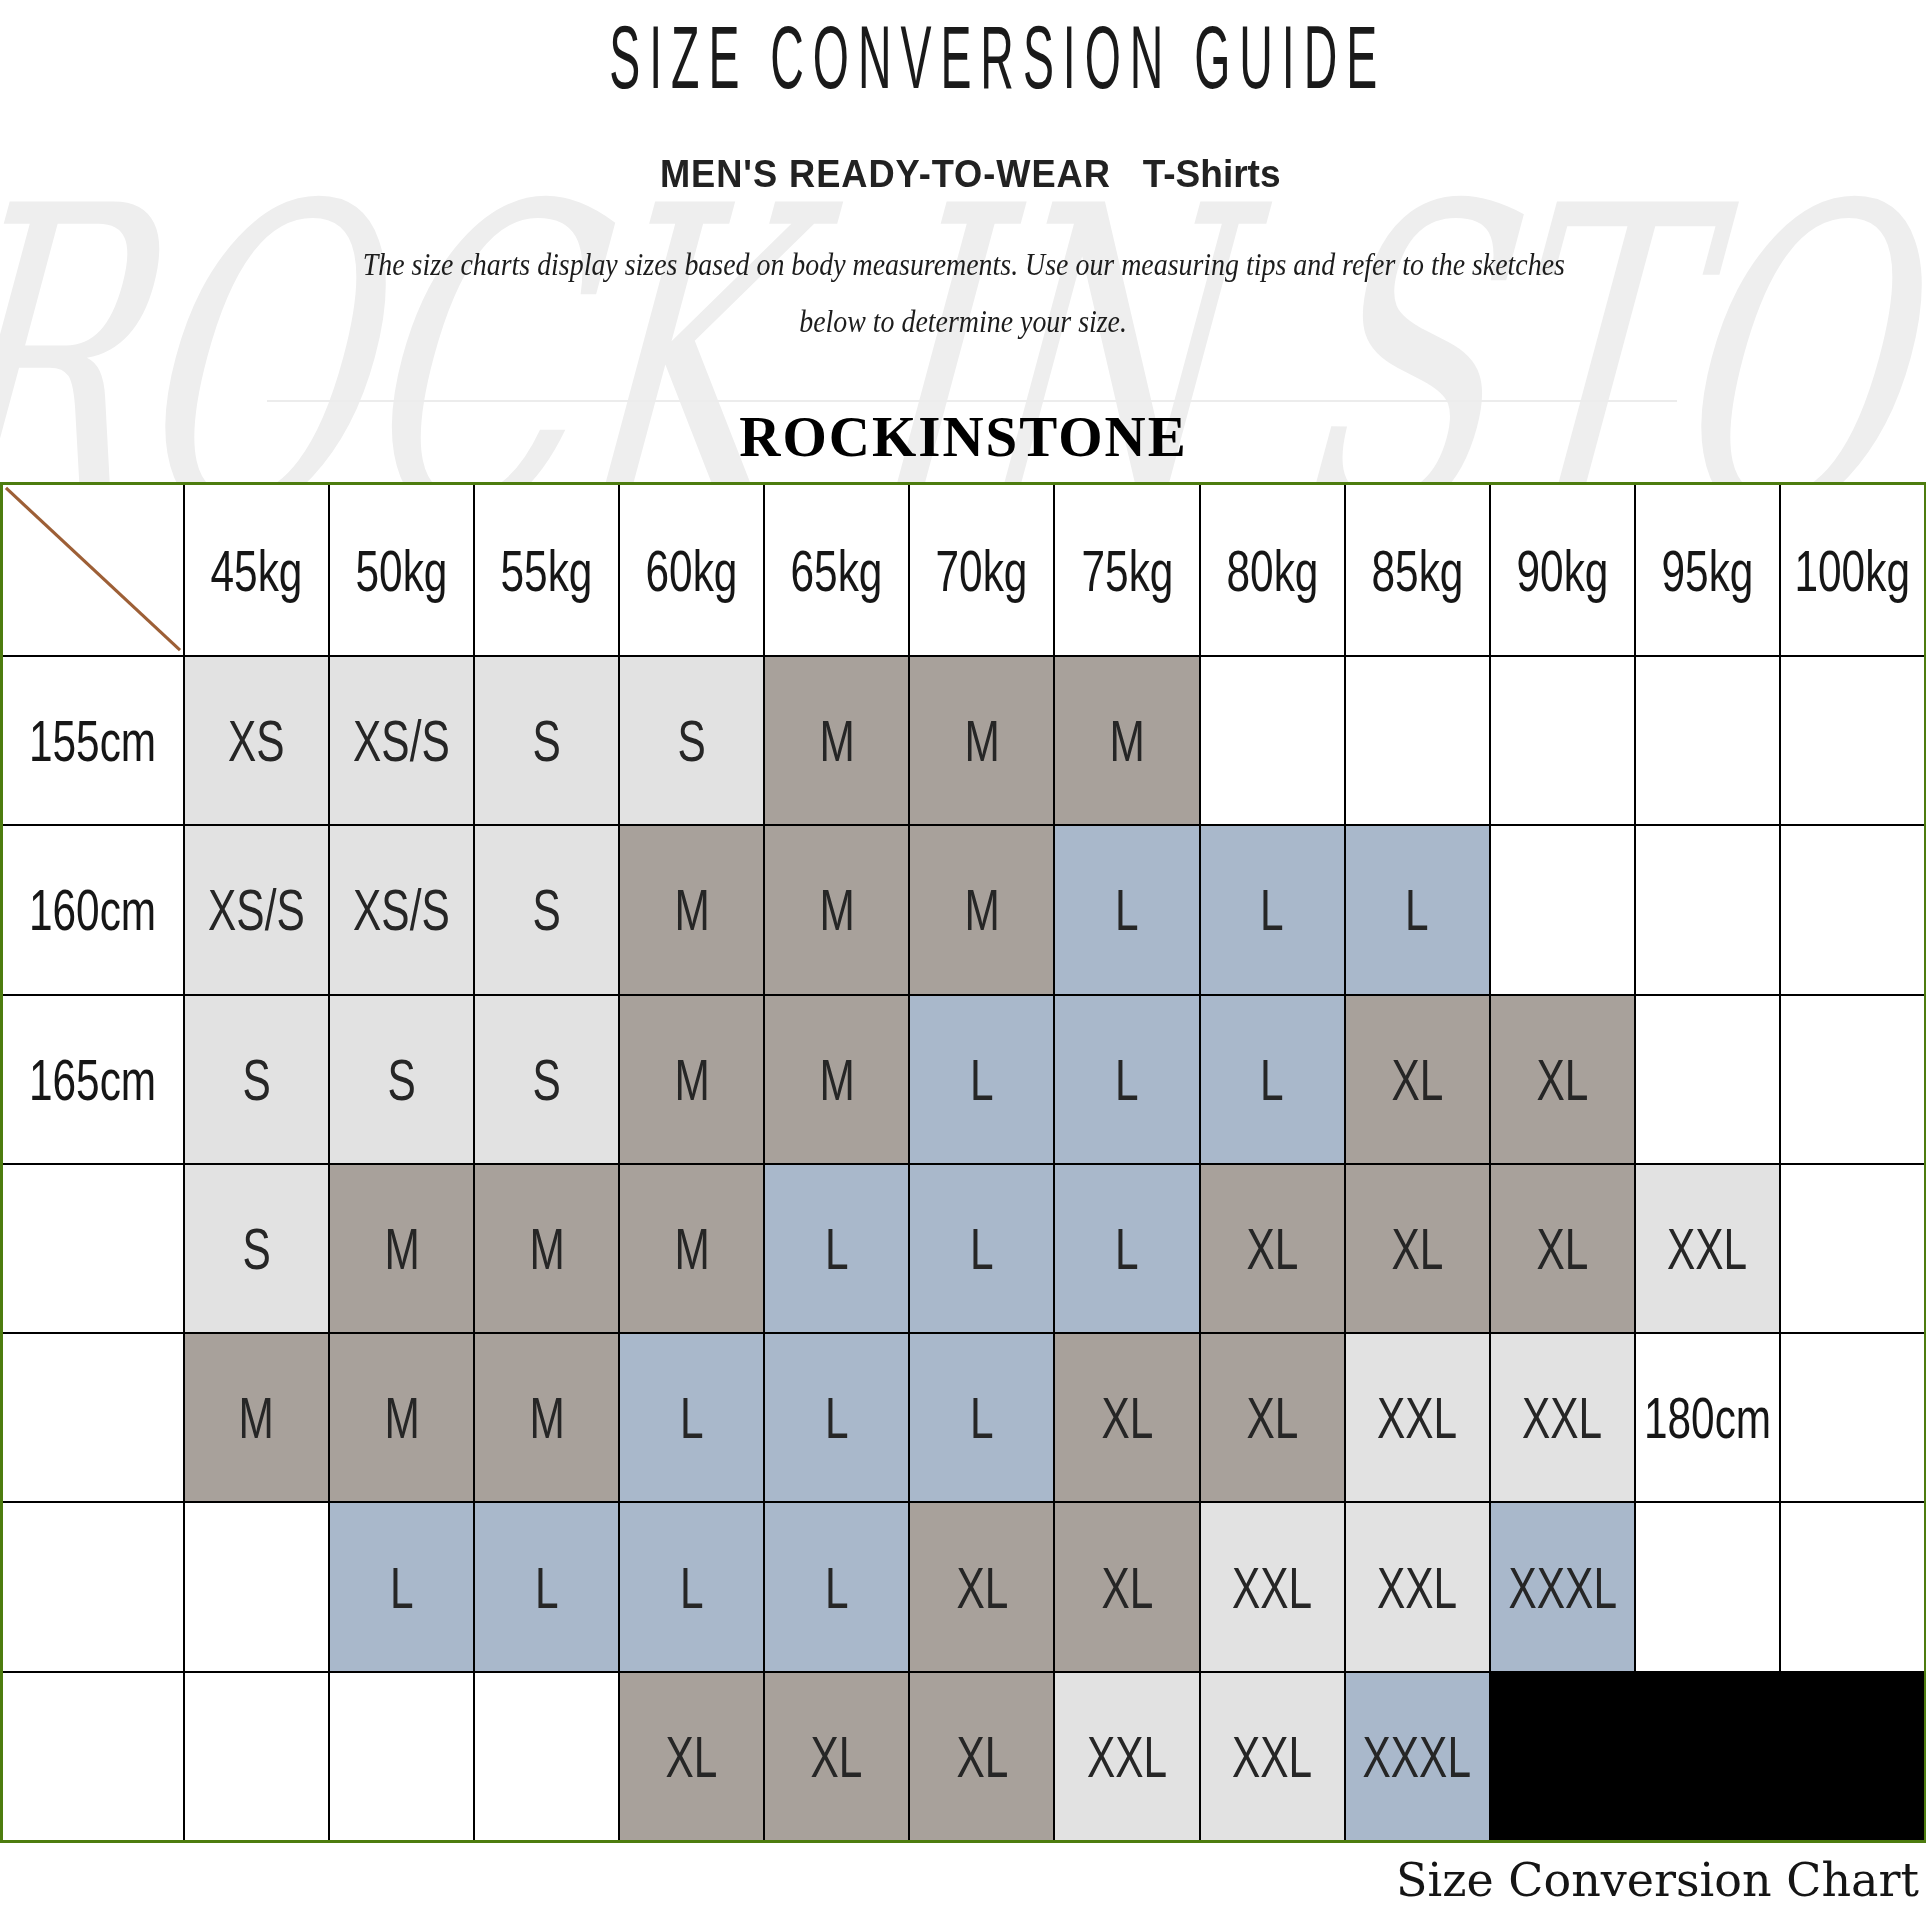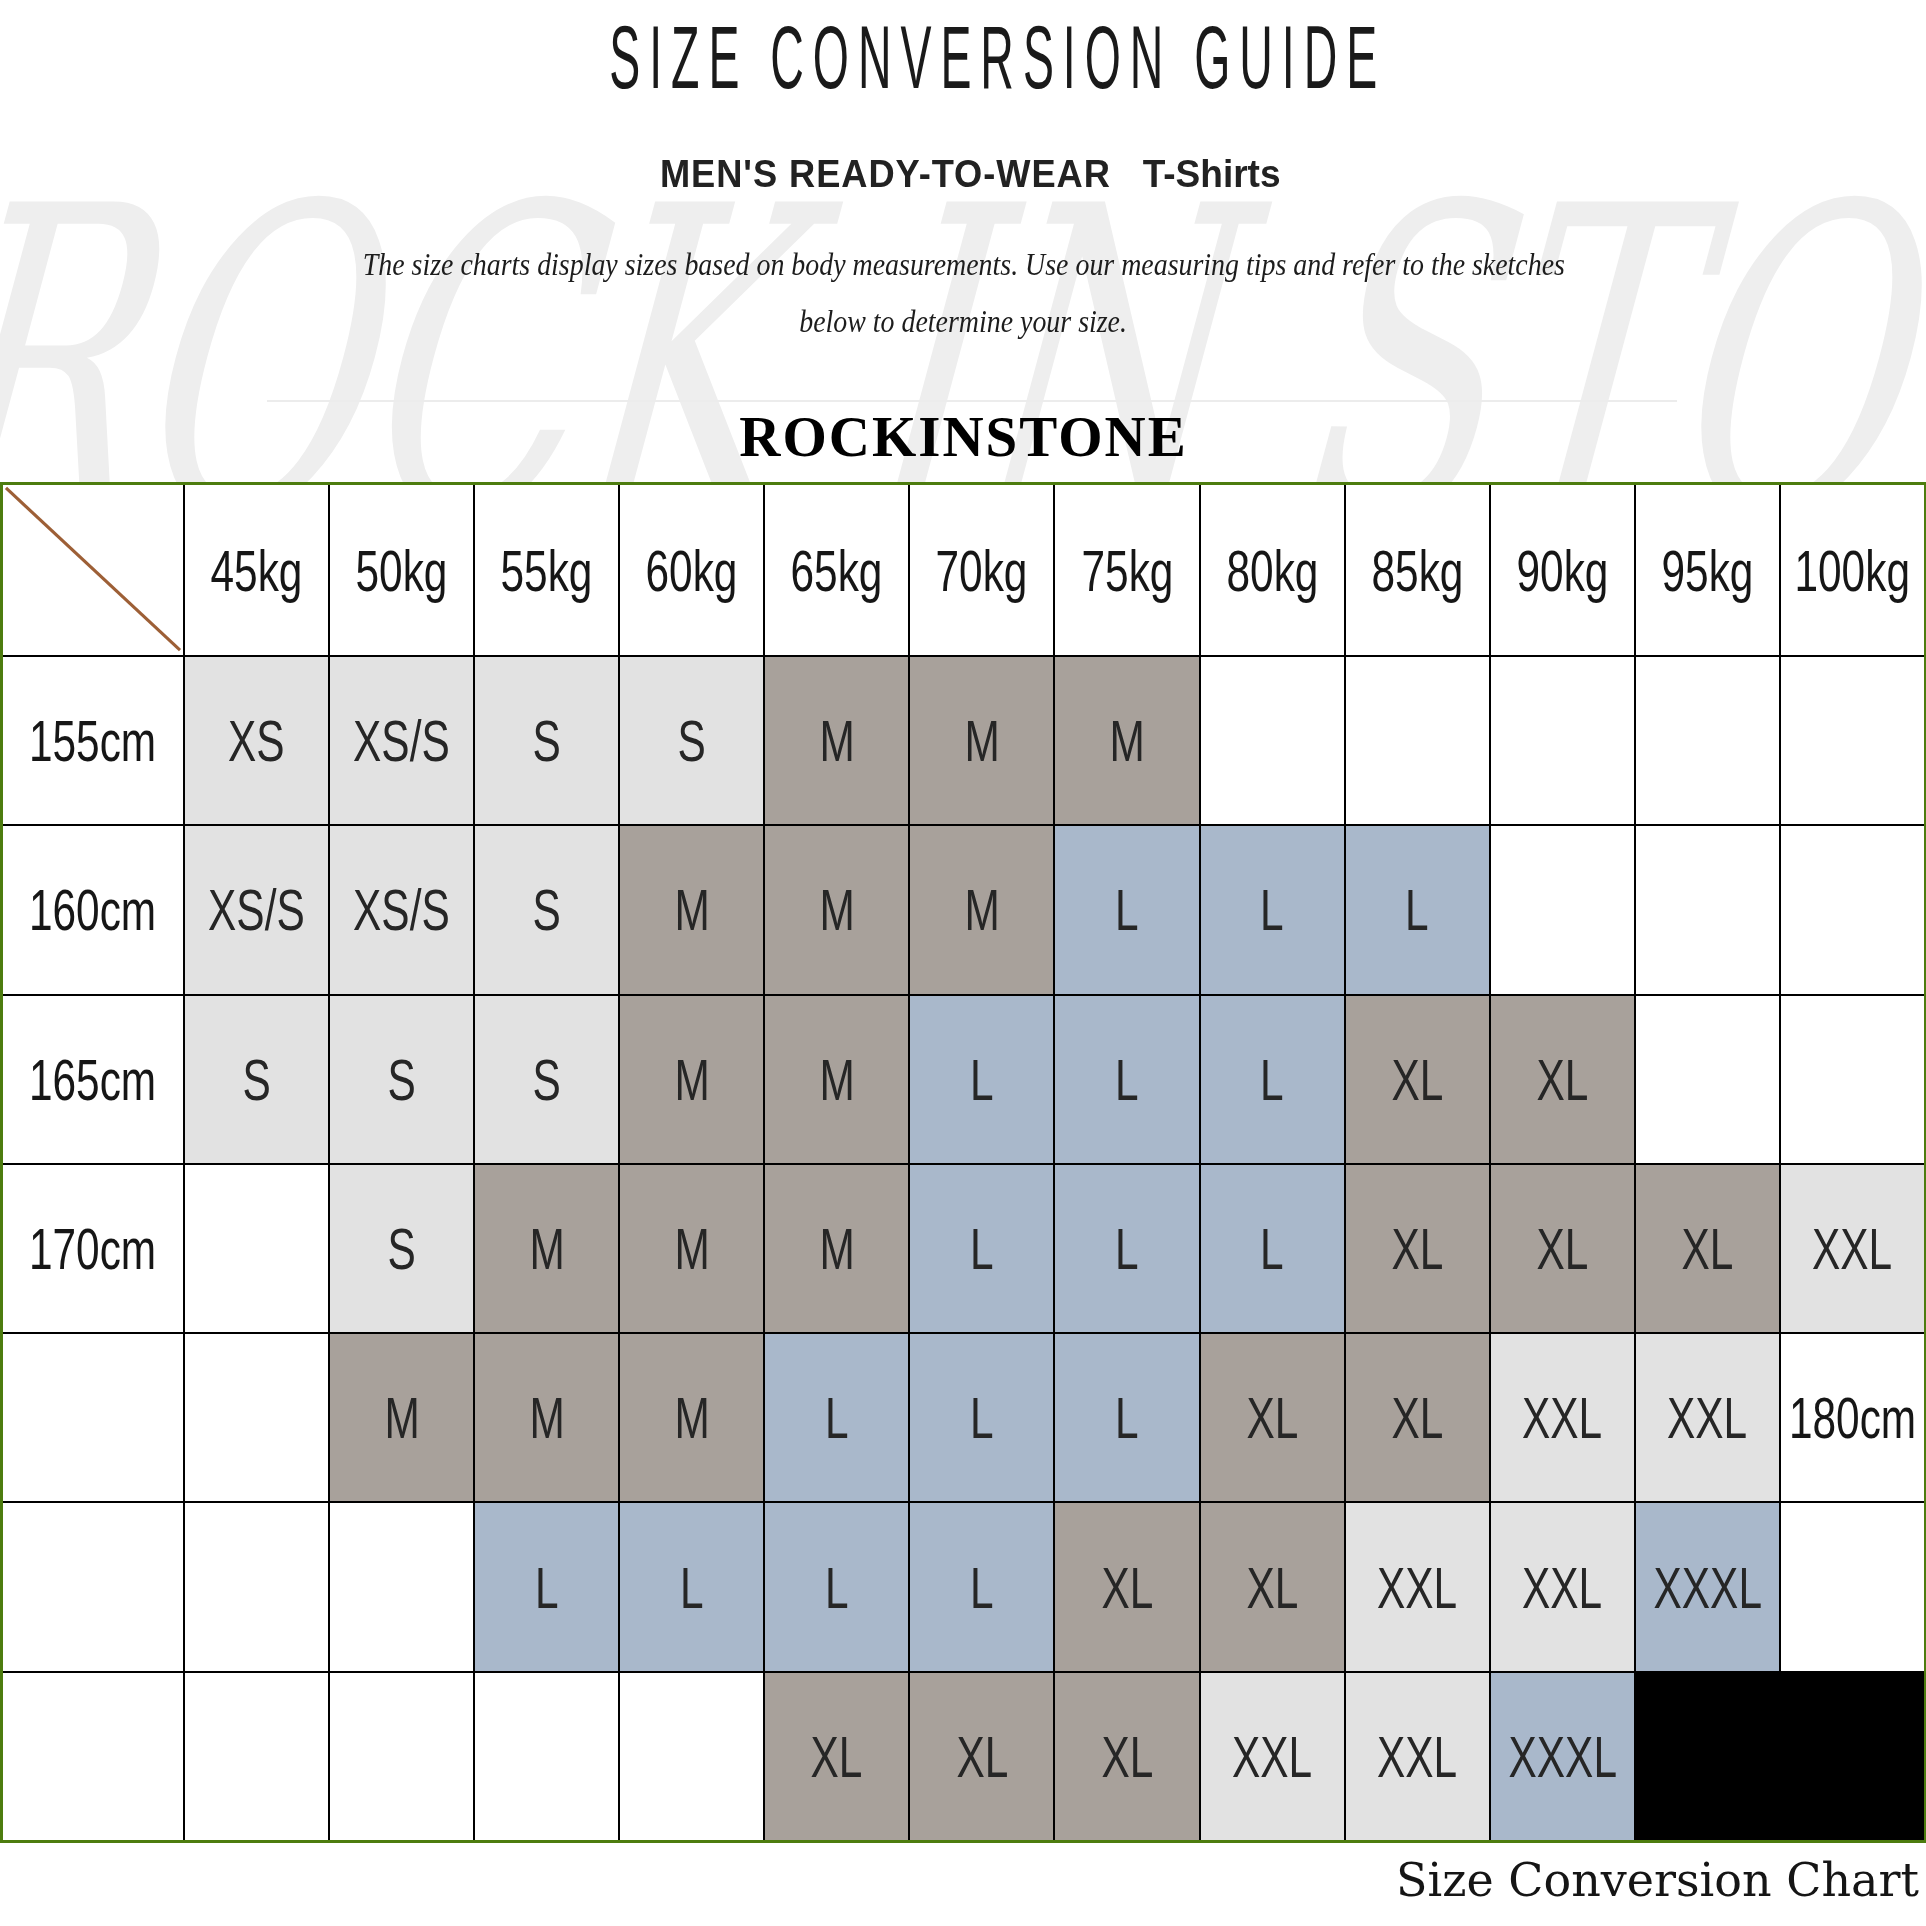--- a/index.html
+++ b/index.html
@@ -205,23 +205,20 @@
       </div>
       <div class="cell" style="background: rgb(168, 161, 155);">
         <span class="ct">XL</span>
       </div>
       <div class="cell" style="background: rgb(255, 255, 255);">
         <span class="ct"></span>
       </div>
       <div class="cell" style="background: rgb(255, 255, 255);">
         <span class="ct"></span>
       </div>
-      <div class="cell hrow">
-        <span class="ct">170cm</span>
-      </div>
       <div class="cell" style="background: rgb(255, 255, 255);">
         <span class="ct"></span>
       </div>
       <div class="cell" style="background: rgb(226, 226, 226);">
         <span class="ct">S</span>
       </div>
       <div class="cell" style="background: rgb(168, 161, 155);">
         <span class="ct">M</span>
       </div>
       <div class="cell" style="background: rgb(168, 161, 155);">

